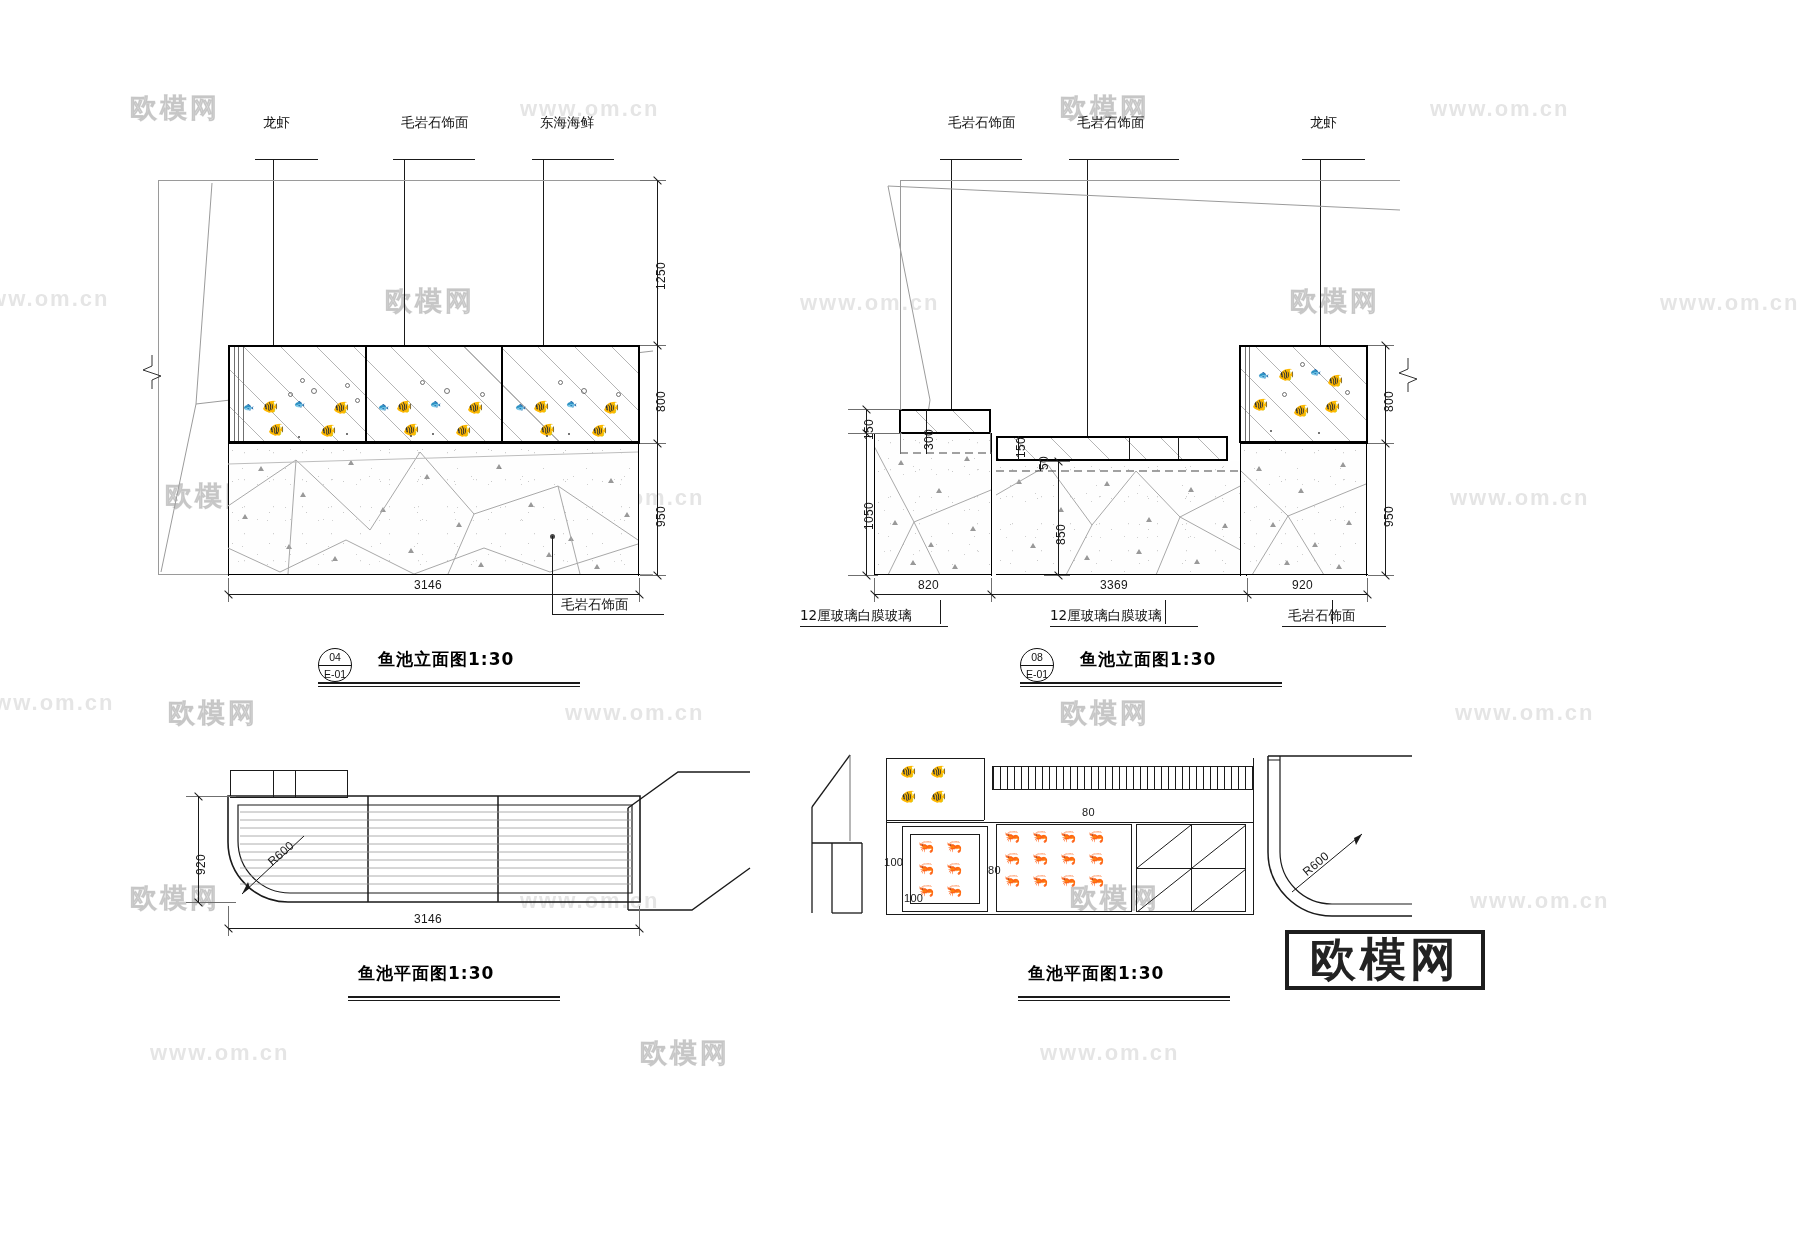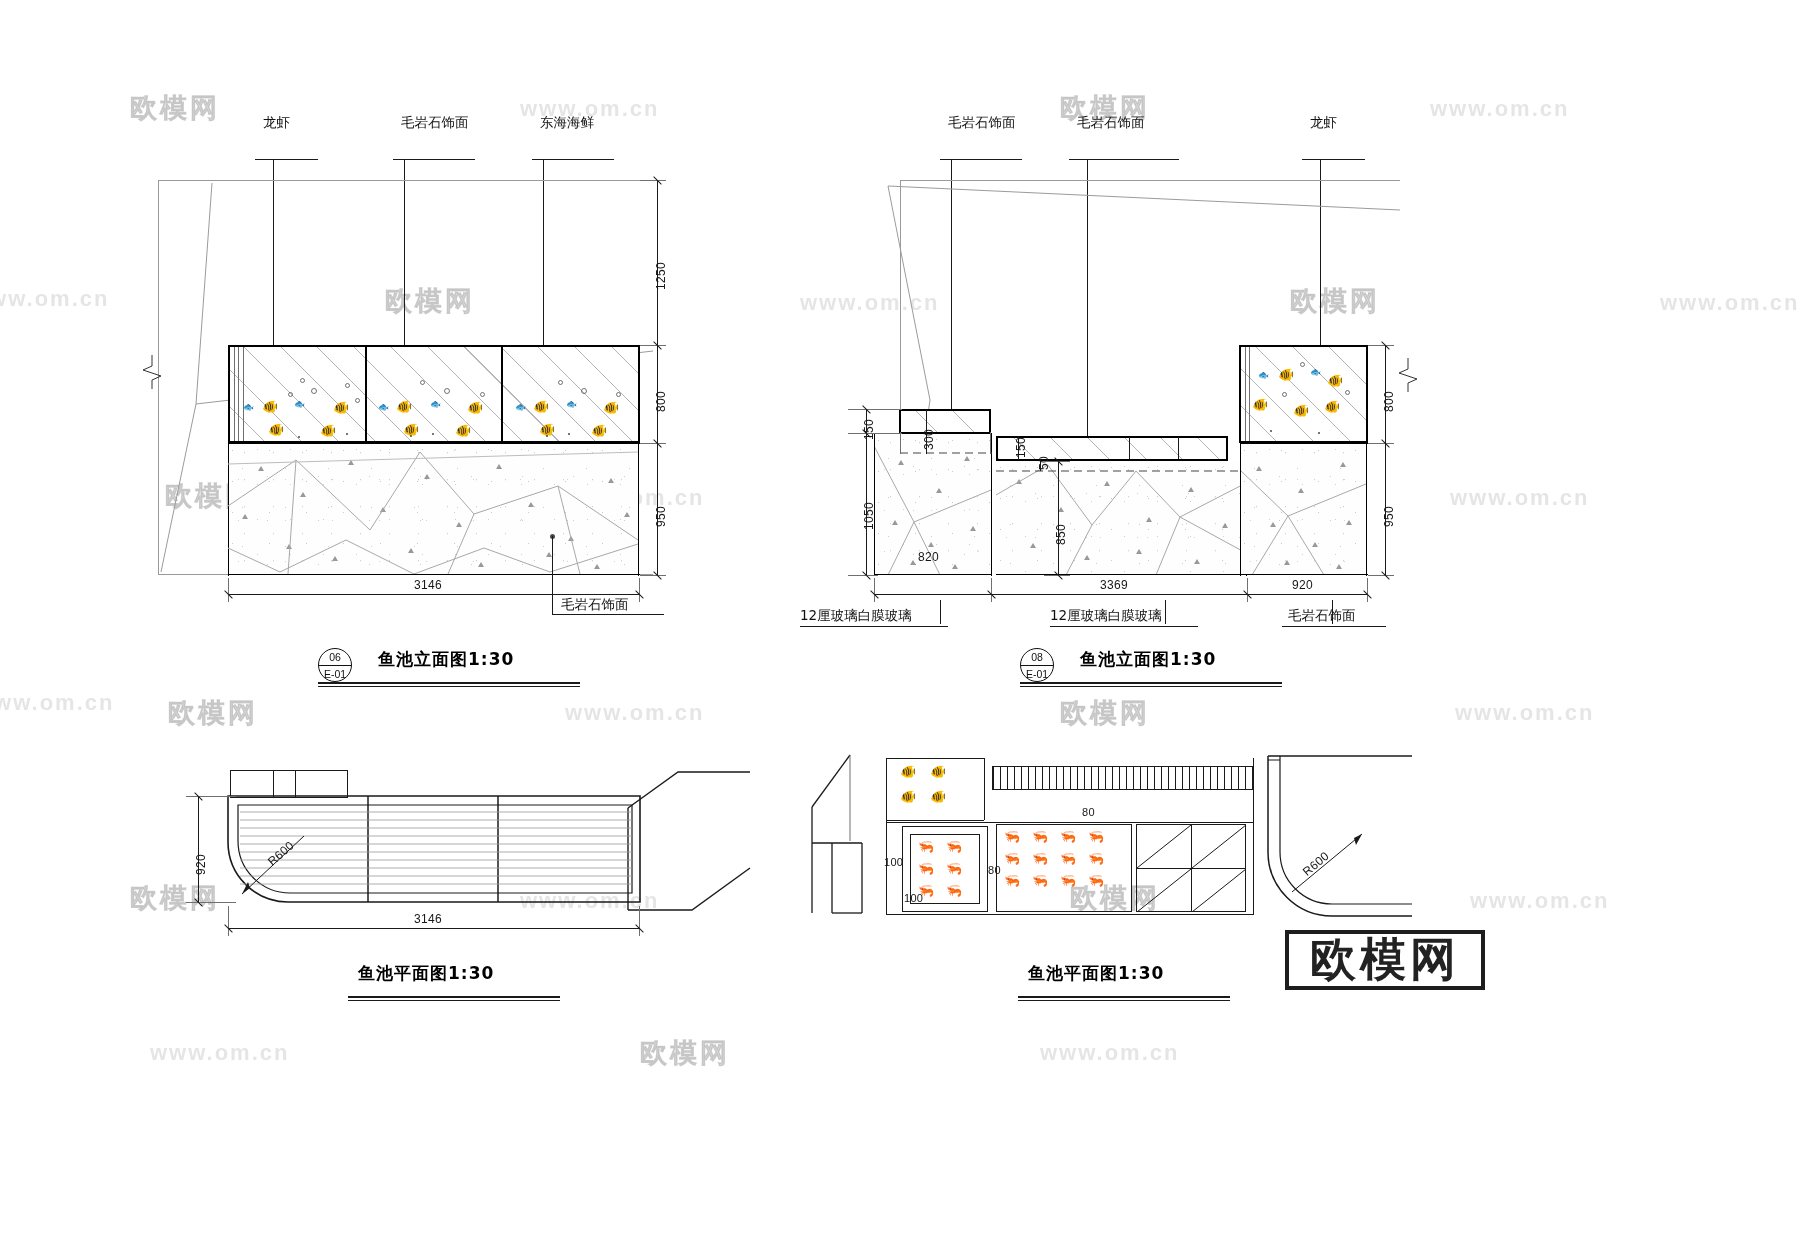--- a/index.html
+++ b/index.html
@@ -254,21 +254,21 @@
     <div class="tick" style="left:634px;top:594px;"></div>
     <div class="txt dim" style="left:414px;top:578px;">3146</div>
 
     <div class="dotp" style="left:550px;top:534px;width:5px;height:5px;"></div>
     <div class="ln v" style="left:552px;top:536px;height:78px;width:1.1px;"></div>
     <div class="ln h" style="left:552px;top:614px;width:112px;height:1.1px;"></div>
     <div class="txt cn lbl" style="left:561px;top:596px;">毛岩石饰面</div>
 
     <div class="bubble" style="left:318px;top:648px;">
       <div class="bh"></div>
-      <div class="t">06</div>
+      <div class="t">04</div>
       <div class="b">E-01</div>
     </div>
     <div class="txt cn title" style="left:378px;top:648px;">鱼池立面图1:30</div>
     <div class="ln h" style="left:318px;top:682px;width:262px;height:2px;"></div>
     <div class="ln h" style="left:318px;top:686px;width:262px;height:1px;"></div>
   </div>
 
   <div class="abs" style="left:0;top:0;width:1800px;height:710px;">
 
     <div class="txt cn lbl" style="left:948px;top:114px;">毛岩石饰面</div>
@@ -440,21 +440,21 @@
 
     <div class="ln h" style="left:874px;top:594px;width:494px;height:1.1px;"></div>
     <div class="ln v thin" style="left:874px;top:578px;height:24px;"></div>
     <div class="ln v thin" style="left:991px;top:578px;height:24px;"></div>
     <div class="ln v thin" style="left:1247px;top:578px;height:24px;"></div>
     <div class="ln v thin" style="left:1367px;top:578px;height:24px;"></div>
     <div class="tick" style="left:869px;top:594px;"></div>
     <div class="tick" style="left:986px;top:594px;"></div>
     <div class="tick" style="left:1242px;top:594px;"></div>
     <div class="tick" style="left:1362px;top:594px;"></div>
-    <div class="txt dim" style="left:918px;top:550px;">820</div>
+    <div class="txt dim" style="left:918px;top:578px;">820</div>
     <div class="txt dim" style="left:1100px;top:578px;">3369</div>
     <div class="txt dim" style="left:1292px;top:578px;">920</div>
 
     <div class="ln v" style="left:940px;top:600px;height:24px;width:1.1px;"></div>
     <div class="ln h" style="left:800px;top:626px;width:148px;height:1.1px;"></div>
     <div class="txt cn lbl" style="left:800px;top:607px;">12厘玻璃白膜玻璃</div>
 
     <div class="ln v" style="left:1165px;top:600px;height:24px;width:1.1px;"></div>
     <div class="ln h" style="left:1050px;top:626px;width:148px;height:1.1px;"></div>
     <div class="txt cn lbl" style="left:1050px;top:607px;">12厘玻璃白膜玻璃</div>

